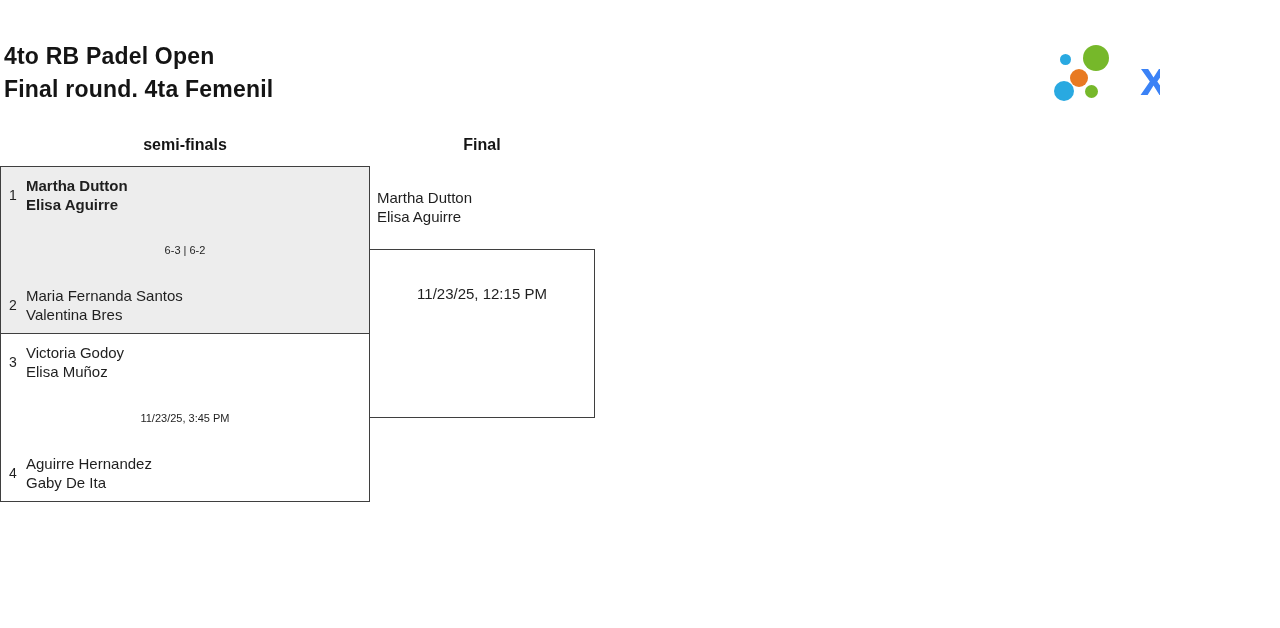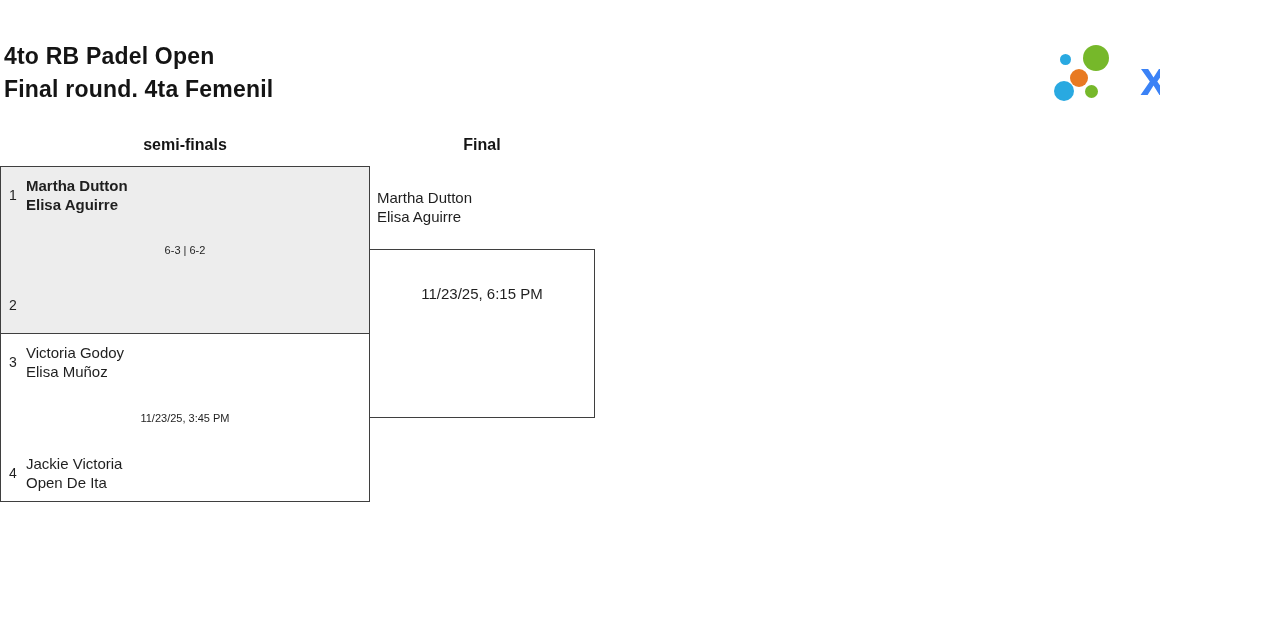--- a/index.html
+++ b/index.html
@@ -131,43 +131,47 @@
     <div class="team">
       <span class="seed">1</span>
       <span class="names winner">
         <div>Martha Dutton</div>
         <div>Elisa Aguirre</div>
       </span>
     </div>
     <div class="mid">6-3 | 6-2</div>
     <div class="team">
       <span class="seed">2</span>
+      <span class="names">
+        <div>Maria Fernanda Santos</div>
+        <div>Valentina Bres</div>
+      </span>
     </div>
   </div>
 
   <div class="match match-2">
     <div class="team">
       <span class="seed">3</span>
       <span class="names">
         <div>Victoria Godoy</div>
         <div>Elisa Muñoz</div>
       </span>
     </div>
     <div class="mid">11/23/25, 3:45 PM</div>
     <div class="team">
       <span class="seed">4</span>
       <span class="names">
-        <div>Jackie Victoria</div>
-        <div>Open De Ita</div>
+        <div>Aguirre Hernandez</div>
+        <div>Gaby De Ita</div>
       </span>
     </div>
   </div>
 
   <div class="final-winner">
     <div>Martha Dutton</div>
     <div>Elisa Aguirre</div>
   </div>
 
   <div class="match final-box">
-    <div class="final-mid">11/23/25, 6:15 PM</div>
+    <div class="final-mid">11/23/25, 12:15 PM</div>
   </div>
 
 </div>
 
 </body></html>

